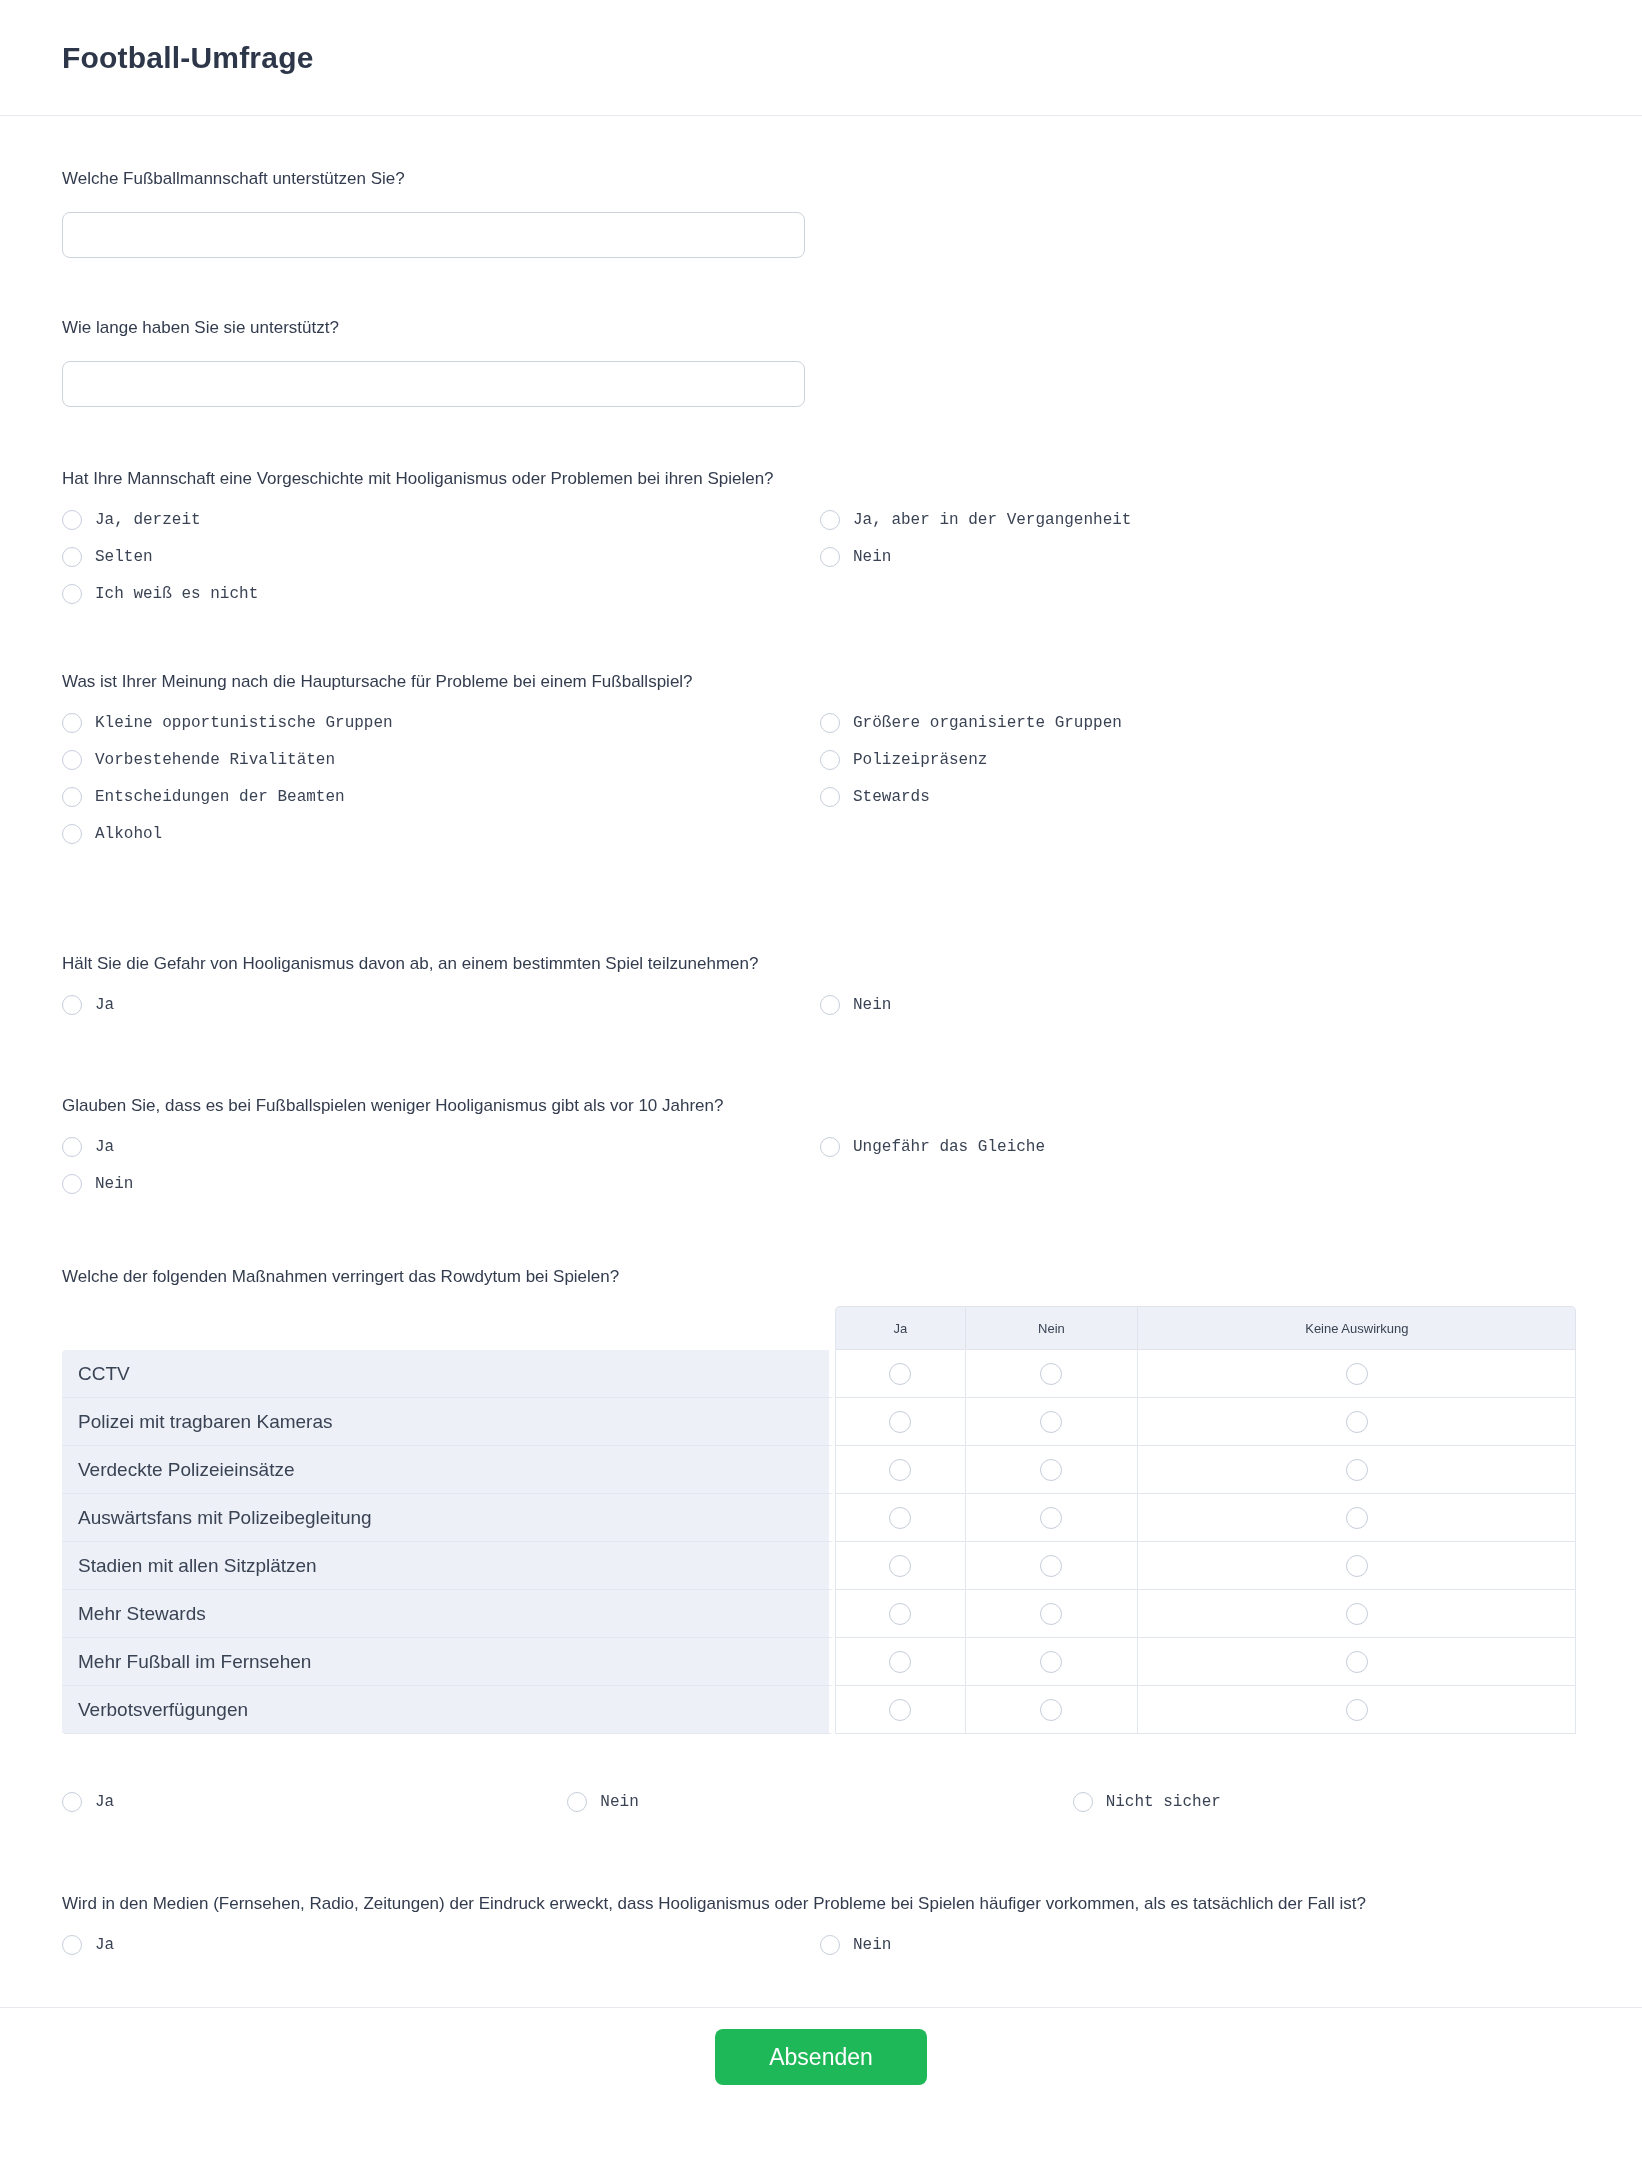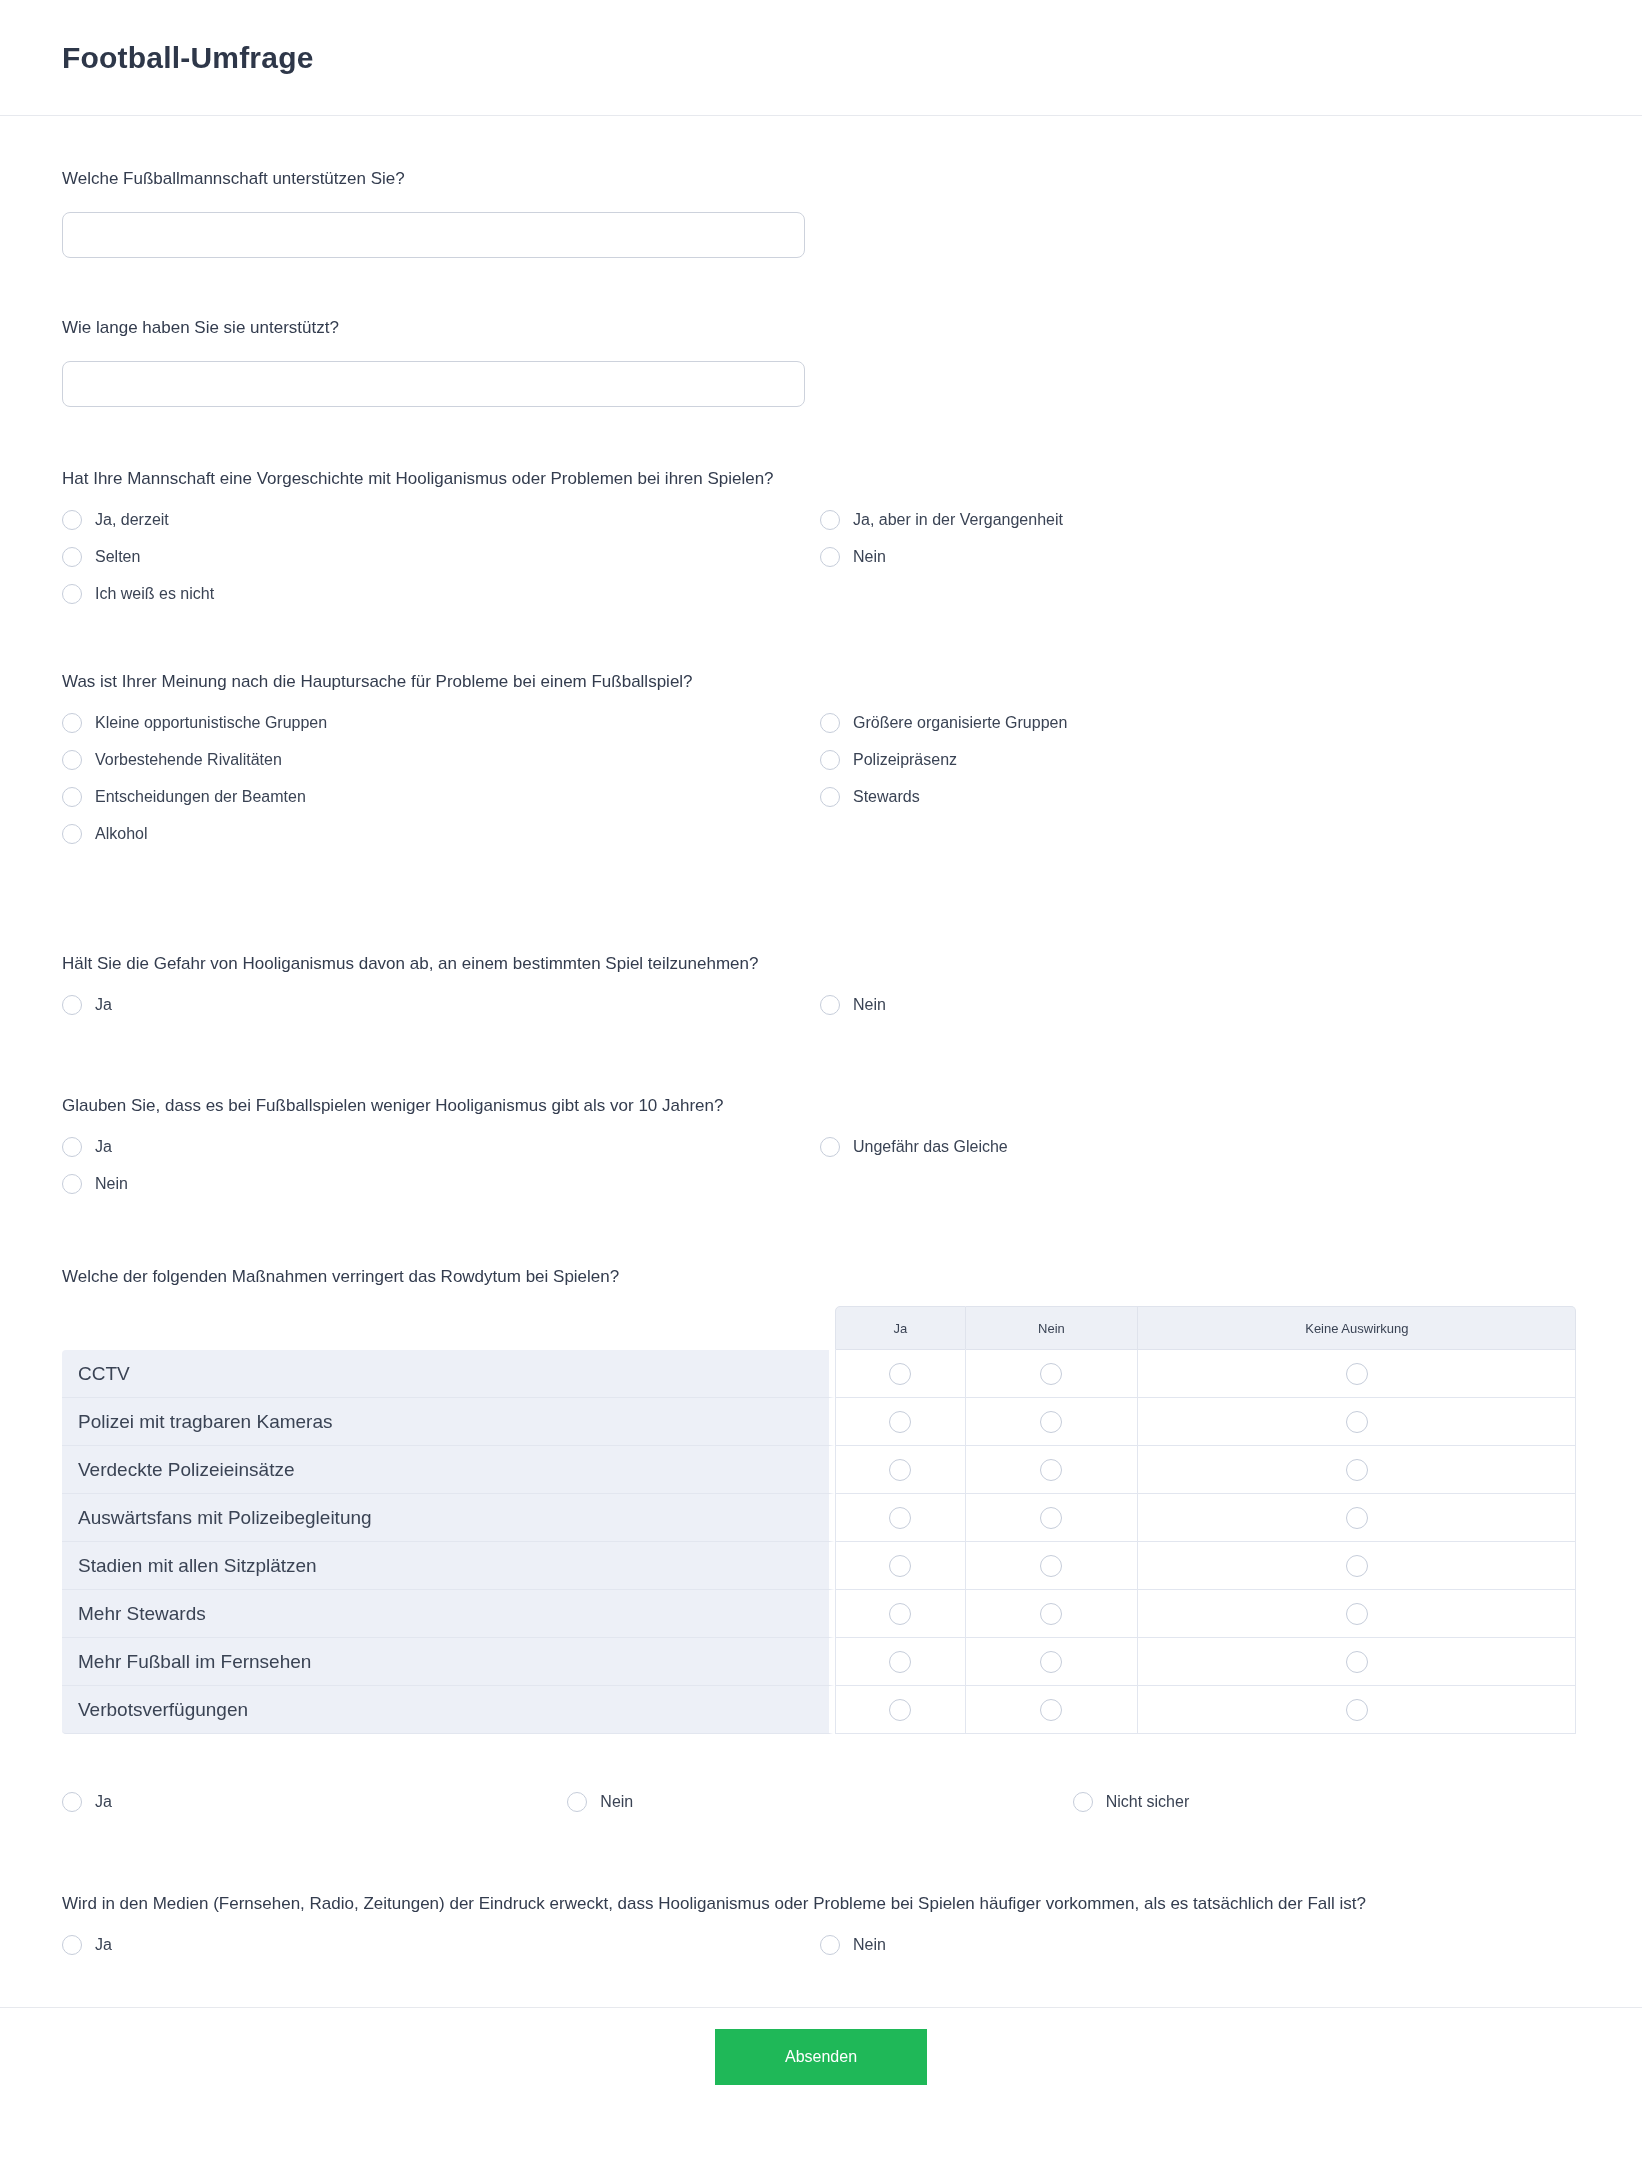--- a/index.html
+++ b/index.html
@@ -35,21 +35,21 @@
   .q.q6{margin-bottom:69px;}
   .q.q7{margin-bottom:58px;}
   .q.q8{margin-bottom:78px;}
   .q.q9{margin-bottom:52px;}
   .q-label{font-size:17px;line-height:27px;color:var(--text);max-width:1516px;}
   .text-input{
     margin-top:20px;display:block;width:743px;height:46px;
     border:1px solid var(--input-border);border-radius:8px;background:#fff;
     padding:0 14px;font-family:inherit;font-size:16px;color:var(--text);outline:none;
   }
-  .opts{margin-top:18px;display:grid;grid-template-columns:1fr 1fr;row-gap:17px;max-width:1516px;}
+  .opts{margin-top:18px;display:grid;grid-template-columns:1fr 1fr;row-gap:17px;max-width:1516px;font-family:Liberation Mono, monospace;}
   .opts.cols-3{grid-template-columns:1fr 1fr 1fr;}
   .opt{display:flex;align-items:center;gap:13px;cursor:pointer;width:max-content;}
   .radio{
     width:20px;height:20px;flex:none;background:#fff;
     border:1.5px solid var(--radio-border);border-radius:50%;
   }
   .opt-label{font-size:16px;line-height:20px;color:var(--opt-text);}
   
   .matrix{margin-top:16px;width:1516px;}
   .m-row{display:grid;grid-template-columns:51% 8.6% 11.4% 28.9%;}
@@ -75,22 +75,22 @@
     border-bottom:1px solid var(--tbl-border);border-right:1px solid var(--tbl-border);
     display:flex;align-items:center;justify-content:center;
   }
   .m-cell.first{border-left:1px solid var(--tbl-border);}
   .radio.radio-lg{width:22px;height:22px;}
   .page-footer{
     border-top:1px solid var(--divider);
     padding:21px 0 49px;display:flex;justify-content:center;
   }
   .submit-btn{
-    width:212px;height:56px;border:none;border-radius:0;cursor:pointer;
-    background:var(--green);color:#fff;font-family:inherit;font-size:16px;
+    width:212px;height:56px;border:none;border-radius:8px;cursor:pointer;
+    background:var(--green);color:#fff;font-family:inherit;font-size:23px;
   }
 </style>
 </head>
 <body>
 
 <header class="page-header">
   <h1 class="page-title">Football-Umfrage</h1>
 </header>
 
 <main class="content">

